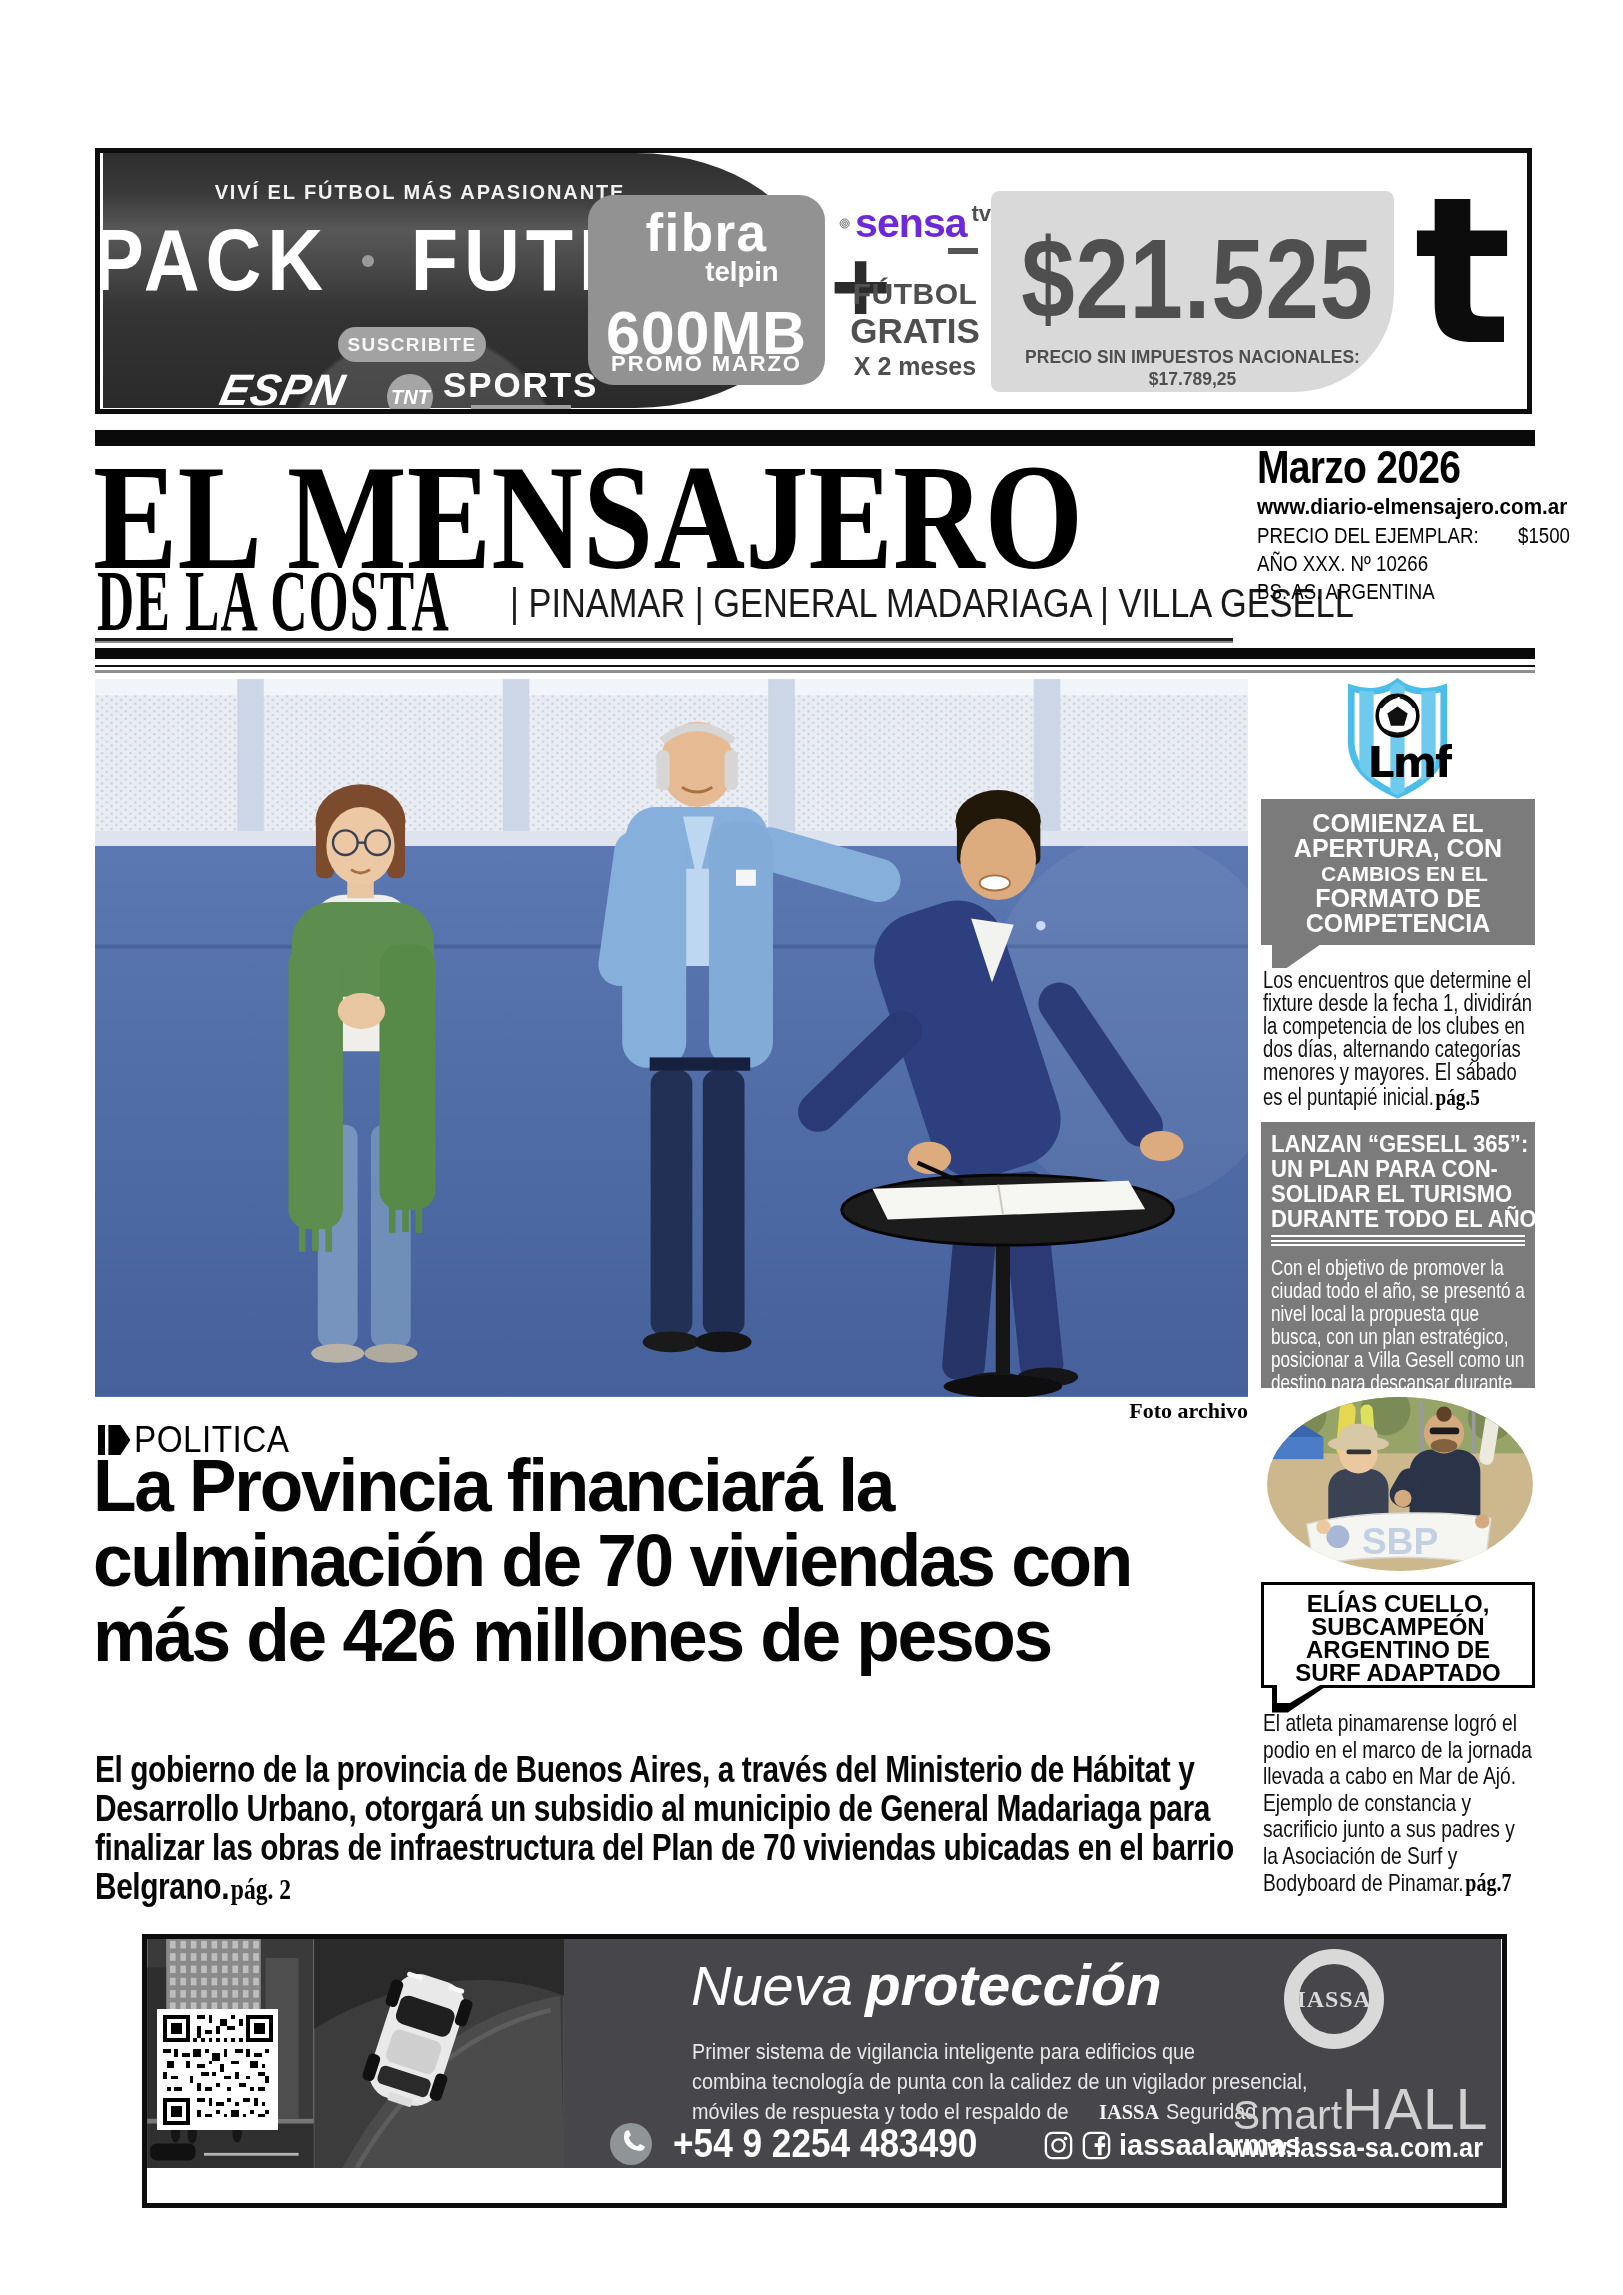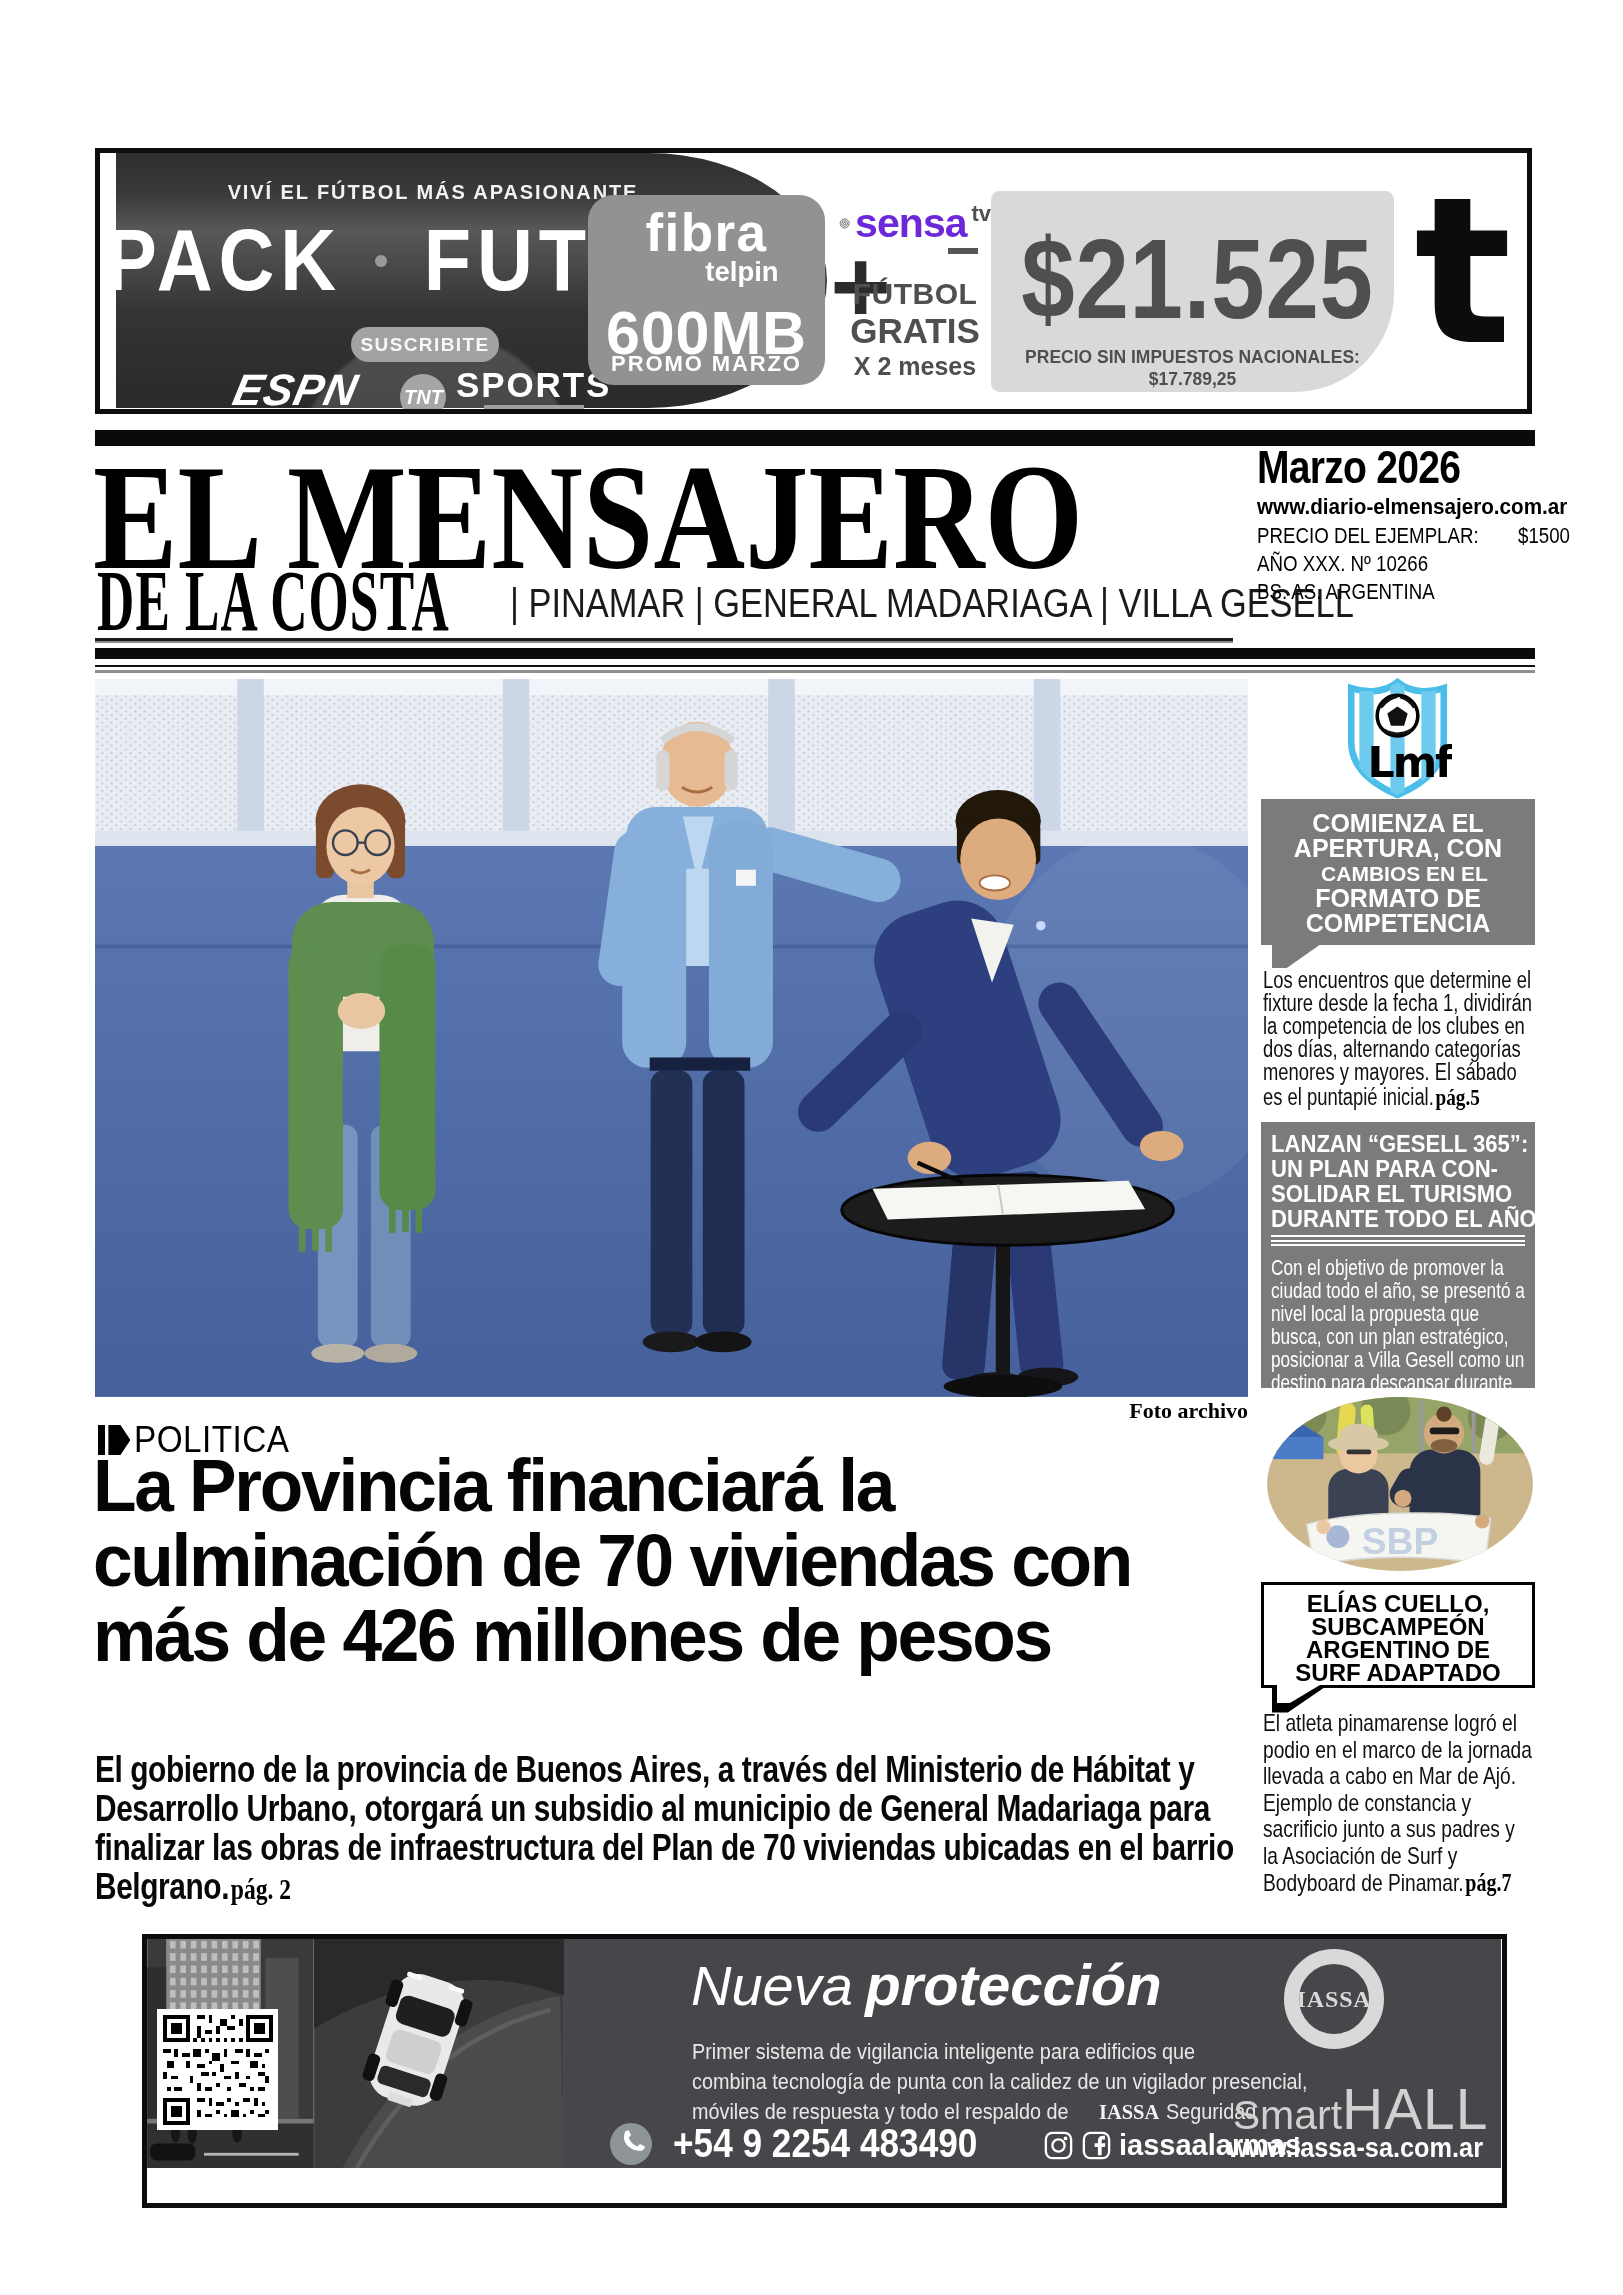--- a/index.html
+++ b/index.html
@@ -6,21 +6,21 @@
   #page{position:relative;width:1623px;height:2295px;background:#fff;overflow:hidden;
         font-family:"Liberation Sans", sans-serif;color:#000;}
   .abs{position:absolute;}
   .cx{display:inline-block;transform-origin:0 0;}
   .ctr{text-align:center;}
   .serif{font-family:"Liberation Serif", serif;}
   .pg{font-family:"Liberation Serif", serif;font-weight:700;}
   
   #top-ad{left:95px;top:148px;width:1437px;height:266px;border:5.7px solid #0d0d0d;
           box-sizing:border-box;background:#fff;overflow:hidden;}
-  #stadium{left:16px;top:0;width:711px;height:255px;border-radius:0 199px 199px 0 / 0 142px 142px 0;
+  #stadium{left:3px;top:0;width:711px;height:255px;border-radius:0 199px 199px 0 / 0 142px 142px 0;
      background:
        radial-gradient(circle at 45% 125%, rgba(255,255,255,.14) 137px, rgba(255,255,255,0) 142px),
        linear-gradient(180deg,#2e2e2e 0%,#3a3a3a 16%,#585858 30%,#474747 46%,#343434 62%,#2a2a2a 100%);}
   .chip{display:inline-block;text-align:center;font-style:italic;font-weight:800;}
   #fibra-panel{left:488px;top:42px;width:237px;height:190px;border-radius:25.6px;background:#929292;
      text-align:center;color:#fff;}
   #price-box{left:891px;top:38px;width:403px;height:201px;background:#D9D9D9;
      border-radius:8.5px 8.5px 100px 8.5px;text-align:center;color:#4f4f4f;}
   
   .blackbar{background:#0a0a0a;}

